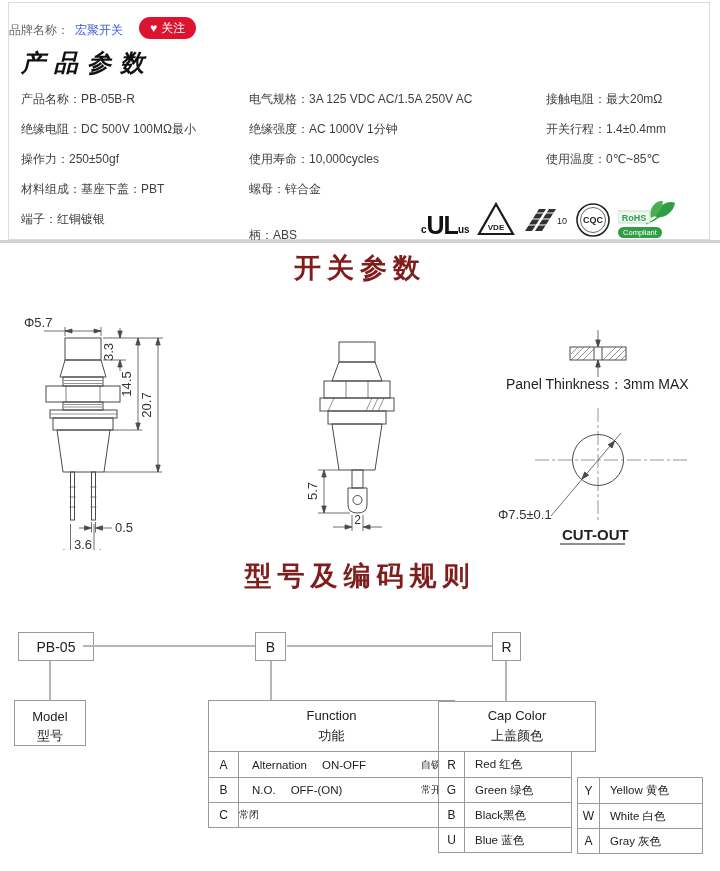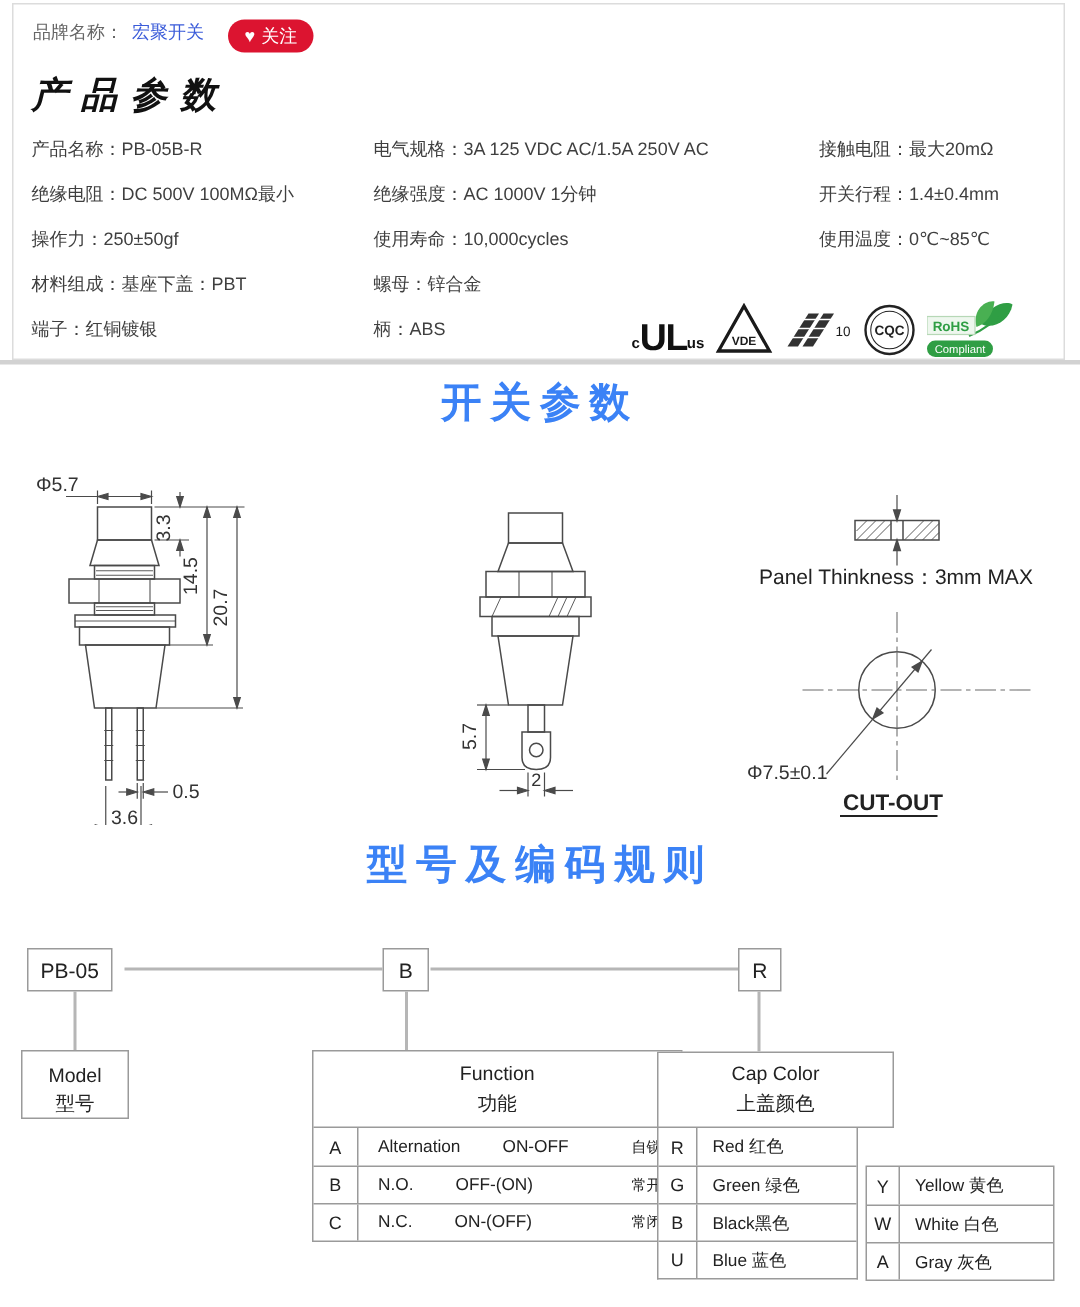--- a/index.html
+++ b/index.html
@@ -4,69 +4,69 @@
 <style>
   * { margin:0; padding:0; box-sizing:border-box; }
   html,body { background:#fff; }
   #page {
     position:relative; width:720px; height:871px; background:#ffffff;
     font-family:"Liberation Sans","DejaVu Sans",sans-serif; overflow:hidden;
   }
   
   .top-box{ position:absolute; left:8px; top:2px; width:702px; height:238px;
     border:1px solid #dcdcdc; background:#fff; }
-  .brand-row{ position:absolute; left:13px; top:10px; height:26px; display:flex; align-items:flex-start; gap:6px; }
+  .brand-row{ position:absolute; left:0; top:10px; height:26px; display:flex; align-items:flex-end; gap:6px; }
   .brand-label{ font-size:12px; color:#666; }
   .brand-link{ font-size:12px; color:#3a5bd9; text-decoration:none; cursor:pointer; }
   .follow-btn{ margin-left:10px; height:22px; padding:0 11px; border:none; border-radius:11px;
     background:#dc1430; color:#fff; font-size:12px; display:inline-flex; align-items:center; gap:4px;
     cursor:pointer; font-family:inherit; }
   .follow-btn .heart{ font-size:12px; line-height:1; }
   .script-title{ position:absolute; left:12px; top:44px; font-family:"DejaVu Serif",serif;
     font-style:italic; font-weight:700; font-size:24px; letter-spacing:9px; color:#111; }
   .p{ position:absolute; font-size:12px; color:#3f3f3f; white-space:nowrap; }
   
   .certs{ position:absolute; left:412px; top:194px; width:256px; height:46px;
     display:flex; align-items:center; gap:7px; }
   .cert{ display:flex; align-items:center; justify-content:center; }
   .ul{ align-items:flex-end; color:#111; }
   .ul-c{ font-size:10px; font-weight:700; line-height:10px; }
   .ul-main{ font-size:25px; font-weight:800; line-height:20px; letter-spacing:-1px; }
   .ul-us{ font-size:10px; font-weight:700; line-height:10px;margin-top:20px; }
   
   .gray-divider{ position:absolute; left:0; top:240px; width:720px; height:3px; background:#d2d2d2; }
   .h1{ position:absolute; width:100%; text-align:center; font-size:27px; font-weight:800;
-    letter-spacing:6px; color:#3b82f6; }
+    letter-spacing:6px; color:#7f1d1d; }
   #title-switch{ top:250px; }
   #title-coding{ top:558px; }
   .drawings{ position:absolute; left:0; top:300px; }
   
   .coding{ position:absolute; left:0; top:600px; width:720px; height:271px; font-size:12px; color:#222; }
   .cbox{ position:absolute; border:1px solid #9a9a9a; background:#fff; display:flex;
     align-items:center; justify-content:center; font-size:14px; color:#222; }
-  #box-model-code{ left:18px;  top:32px; width:57px; height:29px; }
+  #box-model-code{ left:18px;  top:32px; width:76px; height:29px; }
   #box-fn-code{    left:255px; top:32px; width:31px; height:29px; }
   #box-color-code{ left:492px; top:32px; width:29px; height:29px; }
   .hline,.vline{ position:absolute; background:#b6b6b6; }
   #hl1{ left:83px;  top:45px; width:172px; height:2px; }
   #hl2{ left:287px; top:45px; width:205px; height:2px; }
   #vl1{ left:49px;  top:61px; width:2px; height:39px; }
   #vl2{ left:270px; top:61px; width:2px; height:39px; }
   #vl3{ left:505px; top:61px; width:2px; height:40px; }
   .model-box{ position:absolute; left:14px; top:100px; width:72px; height:46px;
     border:1px solid #9a9a9a; display:flex; flex-direction:column; align-items:center;
     justify-content:flex-end; gap:3px; font-size:13px; }
   .tbl{ position:absolute; background:#fff; border:1px solid #9a9a9a; }
   #fn-table{ left:173px; top:100px; width:247px;margin-left:35px; }
   .tbl-head{ height:51px; border-bottom:1px solid #9a9a9a; display:flex; flex-direction:column;
     align-items:center; justify-content:center; gap:4px; font-size:13px; }
   .frow{ height:25px; display:flex; align-items:stretch; font-size:11.5px; }
   .frow + .frow{ border-top:1px solid #9a9a9a; }
   .fcode{ width:30px; border-right:1px solid #9a9a9a; display:flex; align-items:center; justify-content:center; font-size:12px; }
-  .fdesc{ flex:1; display:flex; align-items:center; gap:28px; padding-left:13px; }
+  .fdesc{ flex:1; display:flex; align-items:center; gap:15px; padding-left:13px; }
   .fzh{ display:flex; align-items:center; padding-right:13px; font-size:10px; }
   #cap-head{ left:438px; top:101px; width:158px; height:51px; }
   #cap-left{ left:438px; top:152px; width:134px; border-top:none; }
   #cap-right{ left:577px; top:177px; width:126px; }
   .crow{ height:25px; display:flex; align-items:stretch; font-size:11.5px; }
   .crow + .crow{ border-top:1px solid #9a9a9a; }
   .ccode{ width:26px; border-right:1px solid #9a9a9a; display:flex; align-items:center; justify-content:center; font-size:12px; }
   #cap-right .ccode{ width:22px; }
   .clabel{ display:flex; align-items:center; padding-left:10px; }
   svg text{ font-family:"Liberation Sans","DejaVu Sans",sans-serif; }
@@ -91,21 +91,21 @@
     <div class="p" style="left:12px;top:88px">产品名称：PB-05B-R</div>
     <div class="p" style="left:12px;top:118px">绝缘电阻：DC 500V 100MΩ最小</div>
     <div class="p" style="left:12px;top:148px">操作力：250±50gf</div>
     <div class="p" style="left:12px;top:178px">材料组成：基座下盖：PBT</div>
     <div class="p" style="left:12px;top:208px">端子：红铜镀银</div>
 
     <div class="p" style="left:240px;top:88px">电气规格：3A  125 VDC AC/1.5A  250V AC</div>
     <div class="p" style="left:240px;top:118px">绝缘强度：AC 1000V 1分钟</div>
     <div class="p" style="left:240px;top:148px">使用寿命：10,000cycles</div>
     <div class="p" style="left:240px;top:178px">螺母：锌合金</div>
-    <div class="p" style="left:240px;top:208px">柄：ABS</div>
+    <div class="p" style="left:240px;top:224px">柄：ABS</div>
 
     <div class="p" style="left:537px;top:88px">接触电阻：最大20mΩ</div>
     <div class="p" style="left:537px;top:118px">开关行程：1.4±0.4mm</div>
     <div class="p" style="left:537px;top:148px">使用温度：0℃~85℃</div>
 
     <div class="certs">
       <div class="cert ul">
         <span class="ul-c">c</span>
         <span class="ul-main">UL</span>
         <span class="ul-us">us</span>
@@ -319,24 +319,20 @@
       <div class="frow">
         <span class="fcode">B</span>
         <span class="fdesc">
             <span>N.O.</span>
             <span>OFF-(ON)</span>
           </span>
         <span class="fzh">常开</span>
       </div>
       <div class="frow">
         <span class="fcode">C</span>
-        <span class="fdesc">
-            <span>N.C.</span>
-            <span>ON-(OFF)</span>
-          </span>
         <span class="fzh">常闭</span>
       </div>
     </div>
 
     <div class="tbl tbl-head" id="cap-head">
       <span>Cap Color</span>
       <span>上盖颜色</span>
     </div>
     <div class="tbl" id="cap-left">
       <div class="crow">

